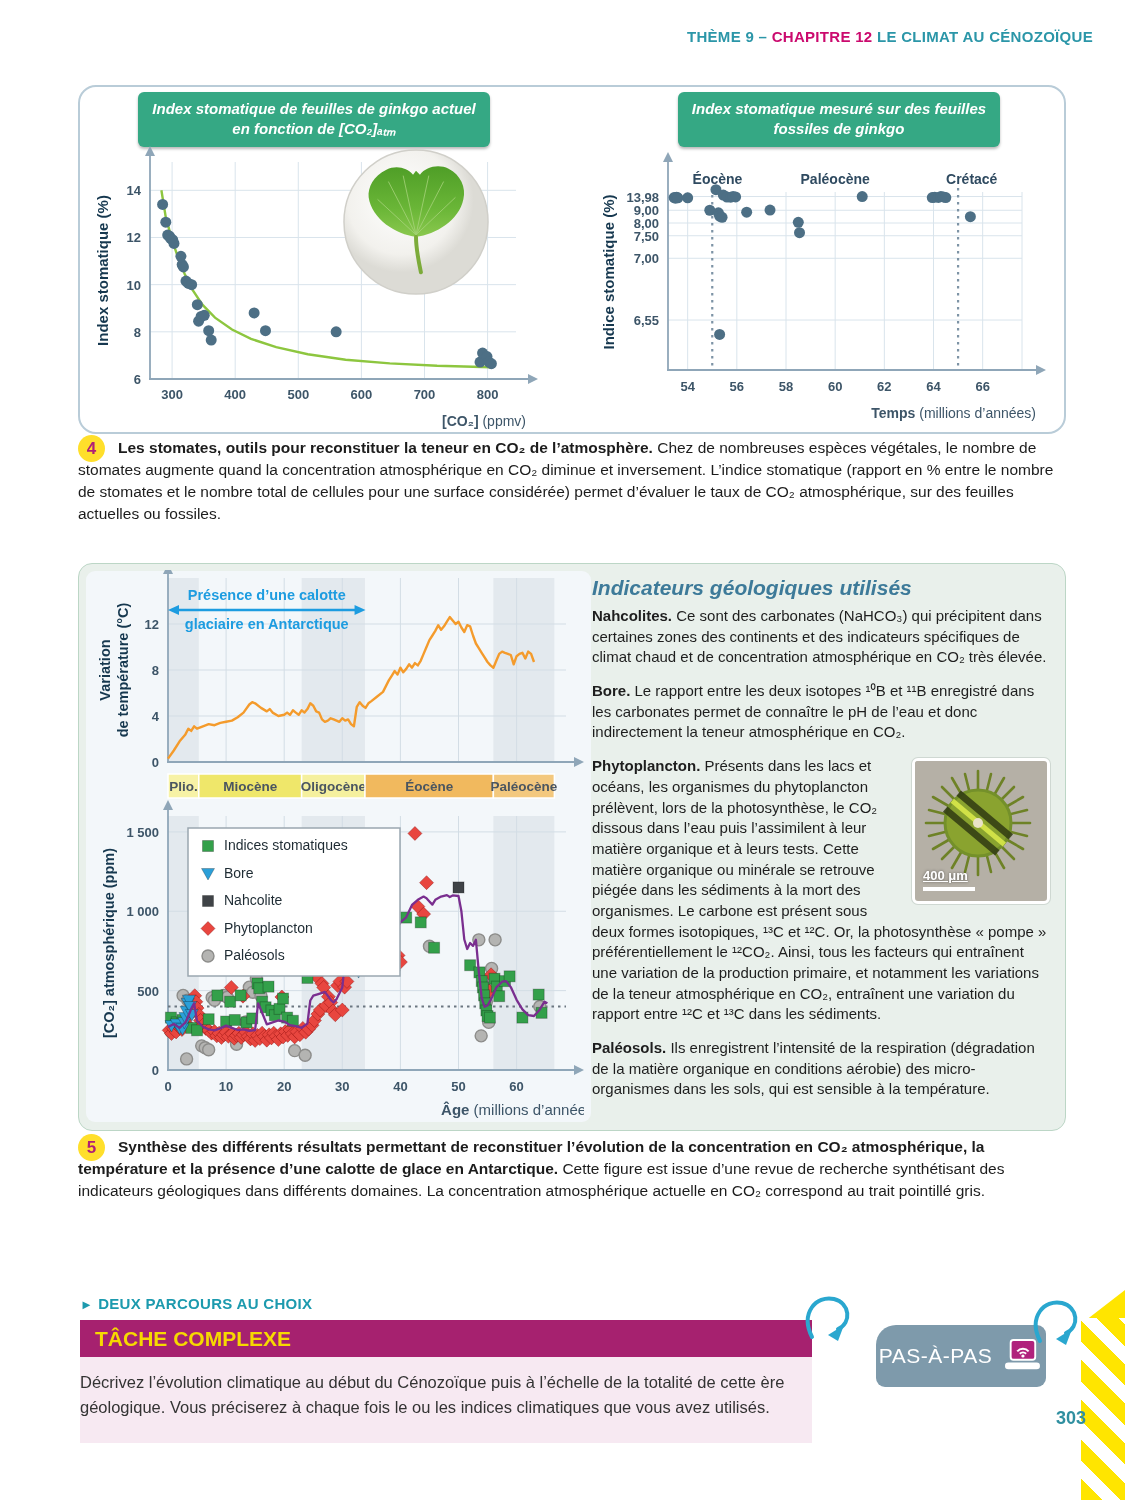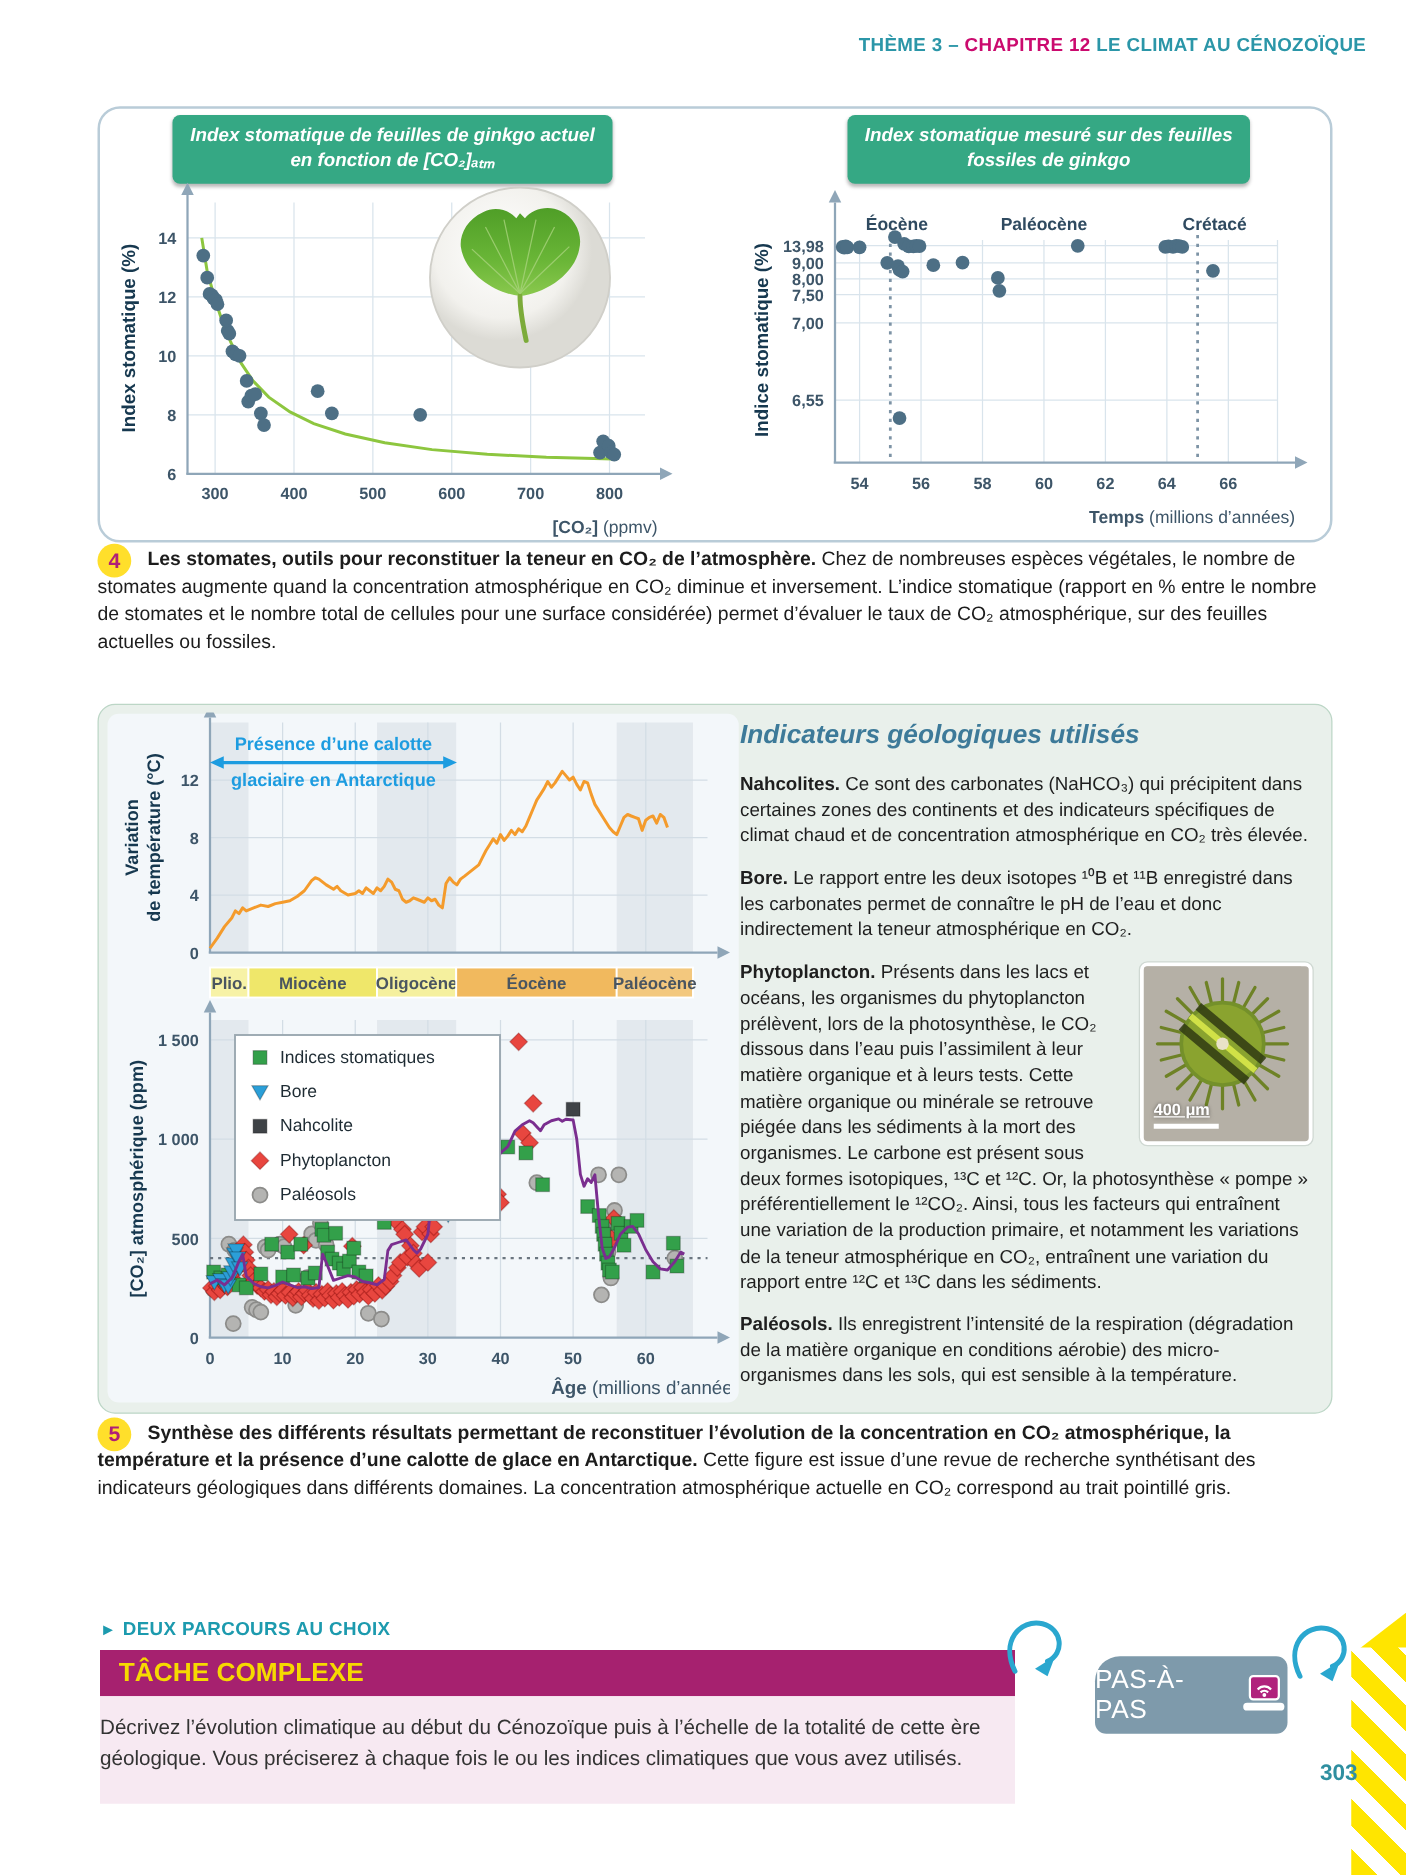--- a/index.html
+++ b/index.html
@@ -27,52 +27,52 @@
   .cap-badge{position:absolute;left:0;top:-2px;width:27px;height:27px;border-radius:50%;background:#ffdf2b;color:#b01f77;font-weight:bold;font-size:17px;text-align:center;line-height:27px;}
   .cap-bold{font-weight:bold;}
   #caption4{top:437px;}
   #caption5{top:1136px;}
 
   
   .fig5-box{position:absolute;left:78px;top:563px;width:986px;height:566px;background:#e9f0eb;border:1.5px solid #bcd6c6;border-radius:14px;}
   .fig5-chart-panel{position:absolute;left:7px;top:7px;width:505px;height:551px;background:#f3f7fa;border-radius:9px;}
   #chart-synthese{left:88px;top:570px;}
   .fig5-col{position:absolute;left:592px;top:576px;width:458px;}
-  .fig5-col h2{margin:0 0 18px 0;font-size:21px;font-style:italic;font-weight:bold;color:#3d7a99;}
+  .fig5-col h2{margin:0 0 6px 0;font-size:21px;font-style:italic;font-weight:bold;color:#3d7a99;}
   .fig5-col p{margin:0 0 13px 0;font-size:15px;line-height:1.38;color:#1e1e1e;}
   .fig5-col b{font-weight:bold;}
   .phyto-photo{float:right;width:132px;height:140px;margin:2px 0 6px 10px;border:3px solid #fff;border-radius:6px;box-shadow:0 0 0 1px #cfd8d2;position:relative;background:#b5b0a6;overflow:hidden;}
   .phyto-scale{position:absolute;left:8px;bottom:10px;color:#fff;font-weight:bold;font-size:13px;text-shadow:0 0 3px rgba(0,0,0,.5);text-decoration:underline;}
   .phyto-scale .bar{display:block;width:52px;height:4px;background:#fff;margin-top:2px;}
 
   
   .parcours{position:absolute;left:80px;top:1295px;font-size:15px;font-weight:bold;color:#1c9aae;letter-spacing:.3px;}
   .parcours .tri{font-size:13px;margin-right:5px;}
   .tache-banner{position:absolute;left:80px;top:1320px;width:732px;height:37px;background:#a6216f;color:#f6d900;font-weight:bold;font-size:21px;line-height:37px;padding-left:15px;box-sizing:border-box;}
   .tache-body{position:absolute;left:80px;top:1357px;width:732px;height:86px;background:#f7e9f2;box-sizing:border-box;padding:13px 0;font-size:16.5px;line-height:1.5;color:#333;}
   .loop-arrow{position:absolute;}
   #loop1{left:798px;top:1291px;}
   #loop2{left:1026px;top:1295px;}
-  .pas-box{position:absolute;left:876px;top:1325px;width:154px;height:62px;background:#7e9aab;border-radius:20px 9px 9px 9px;display:flex;align-items:center;justify-content:center;gap:9px;}
+  .pas-box{position:absolute;left:876px;top:1325px;width:170px;height:62px;background:#7e9aab;border-radius:20px 9px 9px 9px;display:flex;align-items:center;justify-content:center;gap:9px;}
   .pas-box .pas-label{color:#fff;font-size:21px;letter-spacing:.5px;}
 
   
   .ribbon{position:absolute;right:0;top:1318px;width:44px;height:182px;background:repeating-linear-gradient(45deg,#ffe500 0 15px,#ffffff 15px 28px);}
   .ribbon-top{position:absolute;right:0;top:1290px;width:44px;height:34px;background:#ffe500;clip-path:polygon(0 100%,100% 0,100% 100%);}
   .page-num{position:absolute;left:1056px;top:1408px;font-size:18px;font-weight:bold;color:#2f8fa0;}
 
   svg text{font-family:"Liberation Sans",sans-serif;}
 </style>
 </head>
 <body>
 
 <div class="page">
 
   <div class="page-header">
-    <span>THÈME 3 –</span>
+    <span>THÈME 9 –</span>
     <span class="chapter">CHAPITRE 12</span>
     <span>LE CLIMAT AU CÉNOZOÏQUE</span>
   </div>
 
   <div class="fig4-box"></div>
 
   <div class="banner banner-left">
     <span>Index stomatique de feuilles de ginkgo actuel</span><br>
     <span>en fonction de [CO₂]ₐₜₘ</span>
   </div>

